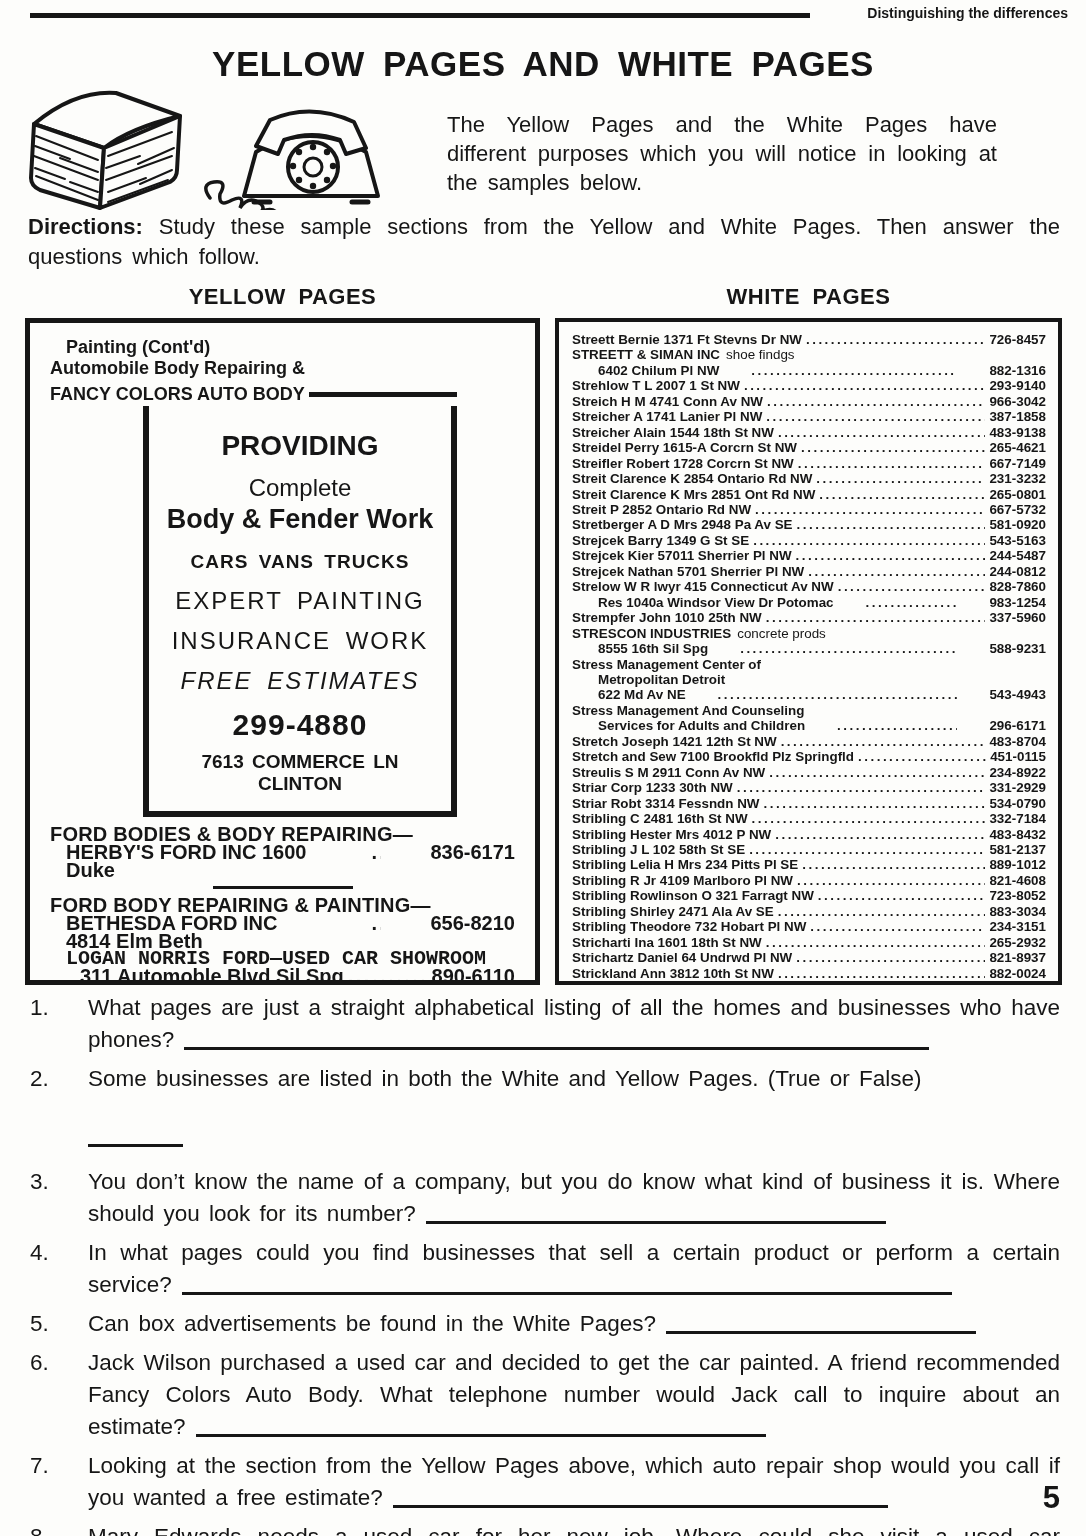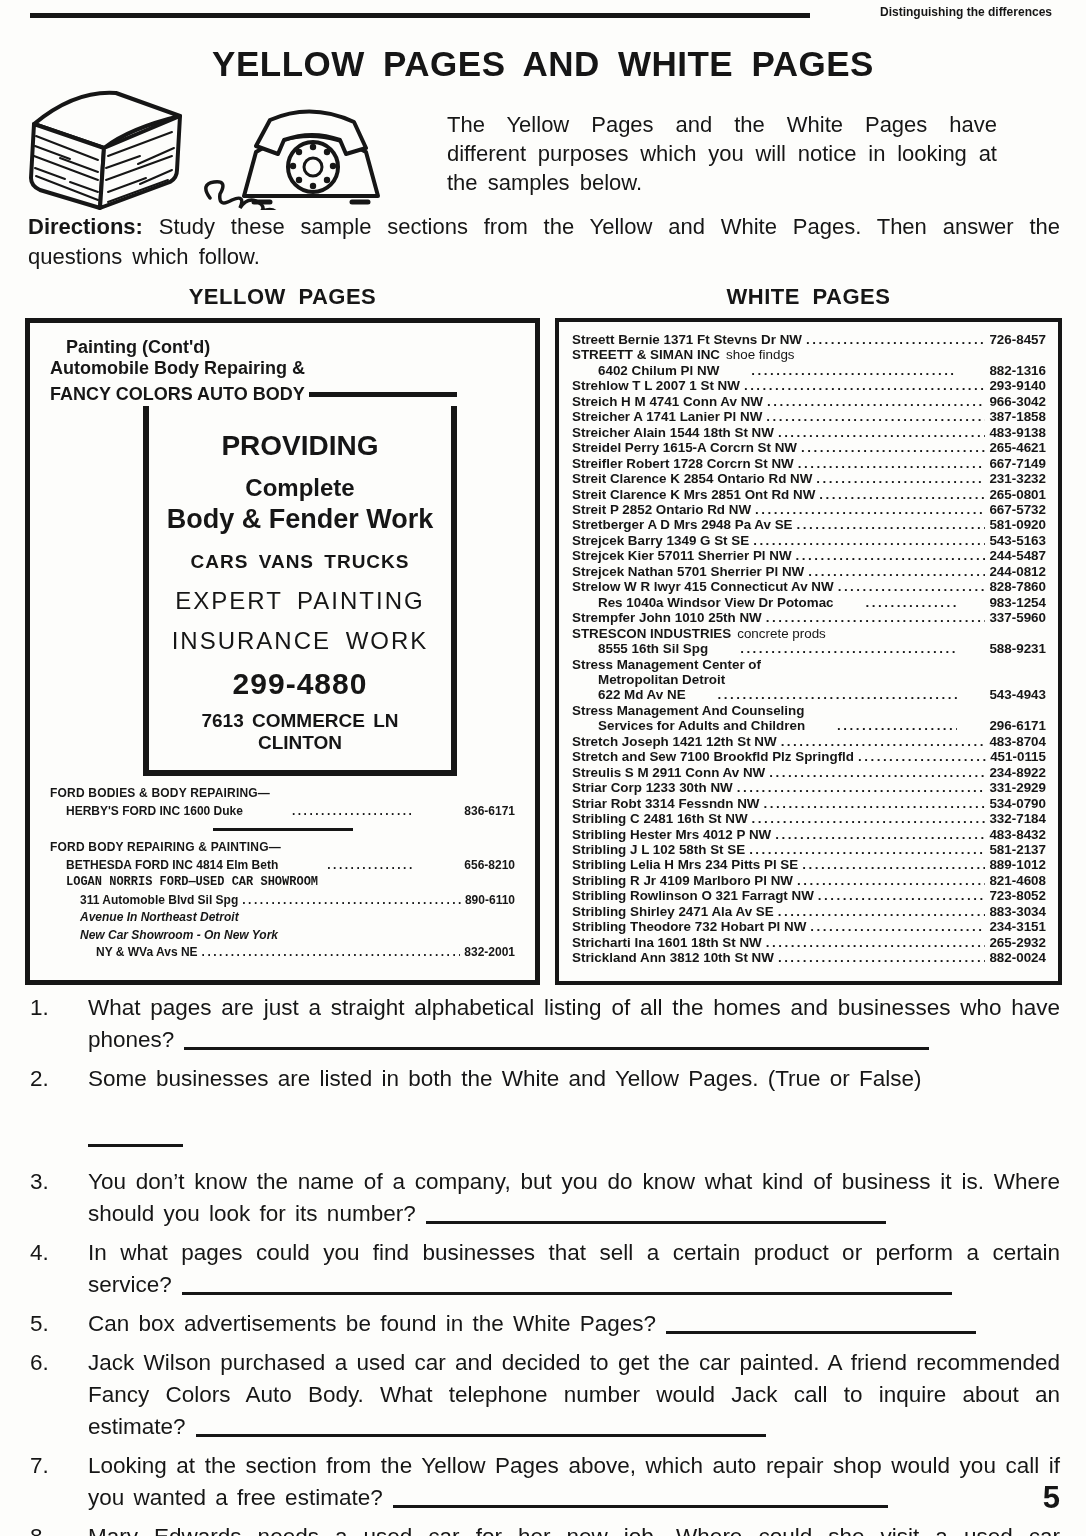--- a/index.html
+++ b/index.html
@@ -1,21 +1,21 @@
 <!DOCTYPE html>
 <html><head>
 <meta charset="utf-8">
 <style>
   * { margin:0; padding:0; box-sizing:border-box; }
   body { background:#888; font-family:"Liberation Sans", sans-serif; color:#161616; }
   .page { position:relative; width:1086px; height:1536px; background:#fdfdfb; margin:0 auto; overflow:hidden; }
 
   
   .top-rule { position:absolute; left:30px; top:13px; width:780px; height:5px; background:#161616; }
-  .tagline { position:absolute; top:5px; right:34px; font-size:12px; font-weight:bold; }
+  .tagline { position:absolute; top:5px; right:18px; font-size:14px; font-weight:bold; }
 
   .title { position:absolute; top:44px; left:0; right:0; text-align:center; font-size:35px; font-weight:bold; word-spacing:8px; letter-spacing:0.5px; }
 
   .illus-book { position:absolute; left:20px; top:76px; }
   .illus-phone { position:absolute; left:196px; top:90px; }
 
   .intro { position:absolute; left:447px; top:110px; width:550px; font-size:22px; line-height:29px; text-align:justify; word-spacing:4px; }
   .directions { position:absolute; left:28px; top:212px; width:1032px; font-size:22px; line-height:30px; text-align:justify; word-spacing:4px; }
   .directions b { font-weight:bold; }
 
@@ -26,29 +26,29 @@
   
   .yp-box { position:absolute; left:25px; top:318px; width:515px; height:667px; border:5px solid #161616; padding:14px 20px 0 20px; overflow:hidden; }
   .yp-cat { font-size:18px; font-weight:bold; line-height:21px; }
   .yp-cat2 { padding-left:16px; }
   .fancy-row { display:flex; align-items:center; margin-top:3px; margin-right:58px; height:24px; }
   .fancy-label { font-size:18px; font-weight:bold; white-space:nowrap; }
   .fancy-fill { flex:1 1 auto; height:5px; background:#161616; margin-left:4px; }
 
   .ad-box { margin:0 58px 6px 93px; border:6px solid #161616; border-top:none; padding:24px 16px 16px; text-align:center; }
   .ad-providing { font-size:28px; font-weight:bold; margin-bottom:12px; }
-  .ad-complete { font-size:24px; font-weight:bold; margin-bottom:2px; }
+  .ad-complete { font-size:24px; font-weight:normal; margin-bottom:2px; }
   .ad-bodyfender { font-size:27px; font-weight:bold; margin-bottom:16px; }
   .ad-cars { font-size:19px; font-weight:bold; letter-spacing:1px; word-spacing:4px; margin-bottom:14px; }
   .ad-expert, .ad-insurance { font-size:24px; letter-spacing:2px; word-spacing:6px; margin-bottom:12px; }
   .ad-free { font-size:24px; font-style:italic; letter-spacing:2px; word-spacing:6px; margin-bottom:13px; }
   .ad-phone { font-size:30px; font-weight:bold; letter-spacing:1px; margin-bottom:9px; }
   .ad-address { font-size:19px; font-weight:bold; word-spacing:3px; }
 
-  .yp-listings { margin-top:8px; font-size:12px; font-weight:bold; }
+  .yp-listings { margin-top:8px; font-size:20px; font-weight:bold; }
   .yp-heading { line-height:19px; margin-top:7px; letter-spacing:0.2px; }
   .yp-row { display:flex; align-items:baseline; line-height:17.5px; }
   .yp-plain { line-height:17.5px;font-family:Liberation Mono, monospace; }
   .yp-italic { font-style:italic; line-height:17.5px; }
   .yp-divider { width:140px; height:3px; background:#161616; margin:7px auto 3px auto; }
   .ind1 { padding-left:16px;gap:45px; } .ind2 { padding-left:30px; } .ind3 { padding-left:46px; }
 
   
   .wp-box { position:absolute; left:555px; top:318px; width:507px; height:667px; border:4px solid #161616; padding:10px 12px 0 13px; overflow:hidden; }
   .wp-row { display:flex; align-items:baseline; font-size:13.4px; font-weight:bold; line-height:15.45px; white-space:nowrap; }
@@ -122,20 +122,21 @@
       <span class="fancy-label">FANCY COLORS AUTO BODY</span>
       <span class="fancy-fill"></span>
     </div>
     <div class="ad-box">
       <div class="ad-providing">PROVIDING</div>
       <div class="ad-complete">Complete</div>
       <div class="ad-bodyfender">Body &amp; Fender Work</div>
       <div class="ad-cars">CARS VANS TRUCKS</div>
       <div class="ad-expert">EXPERT PAINTING</div>
       <div class="ad-insurance">INSURANCE WORK</div>
+      <div class="ad-free">FREE ESTIMATES</div>
       <div class="ad-phone">299-4880</div>
       <div class="ad-address">7613 COMMERCE LN CLINTON</div>
     </div>
     <div class="yp-listings">
         <div class="yp-heading">FORD BODIES &amp; BODY REPAIRING—</div>
         <div class="yp-row ind1">
           <span class="yp-name">HERBY'S FORD INC 1600 Duke</span>
           <span class="dots"></span>
           <span class="yp-phone">836-6171</span>
         </div>
@@ -350,20 +351,25 @@
           <span class="wp-name">Stribling Theodore 732 Hobart Pl NW</span>
           <span class="dots"></span>
           <span class="wp-phone">234-3151</span>
         </div>
         <div class="wp-row">
           <span class="wp-name">Stricharti Ina 1601 18th St NW</span>
           <span class="dots"></span>
           <span class="wp-phone">265-2932</span>
         </div>
         <div class="wp-row">
+          <span class="wp-name">Strichartz Daniel 64 Undrwd Pl NW</span>
+          <span class="dots"></span>
+          <span class="wp-phone">821-8937</span>
+        </div>
+        <div class="wp-row">
           <span class="wp-name">Strickland Ann 3812 10th St NW</span>
           <span class="dots"></span>
           <span class="wp-phone">882-0024</span>
         </div>
       </div>
   </div>
 
   <div class="questions">
       <div class="question">
         <span class="q-num">1.</span>

